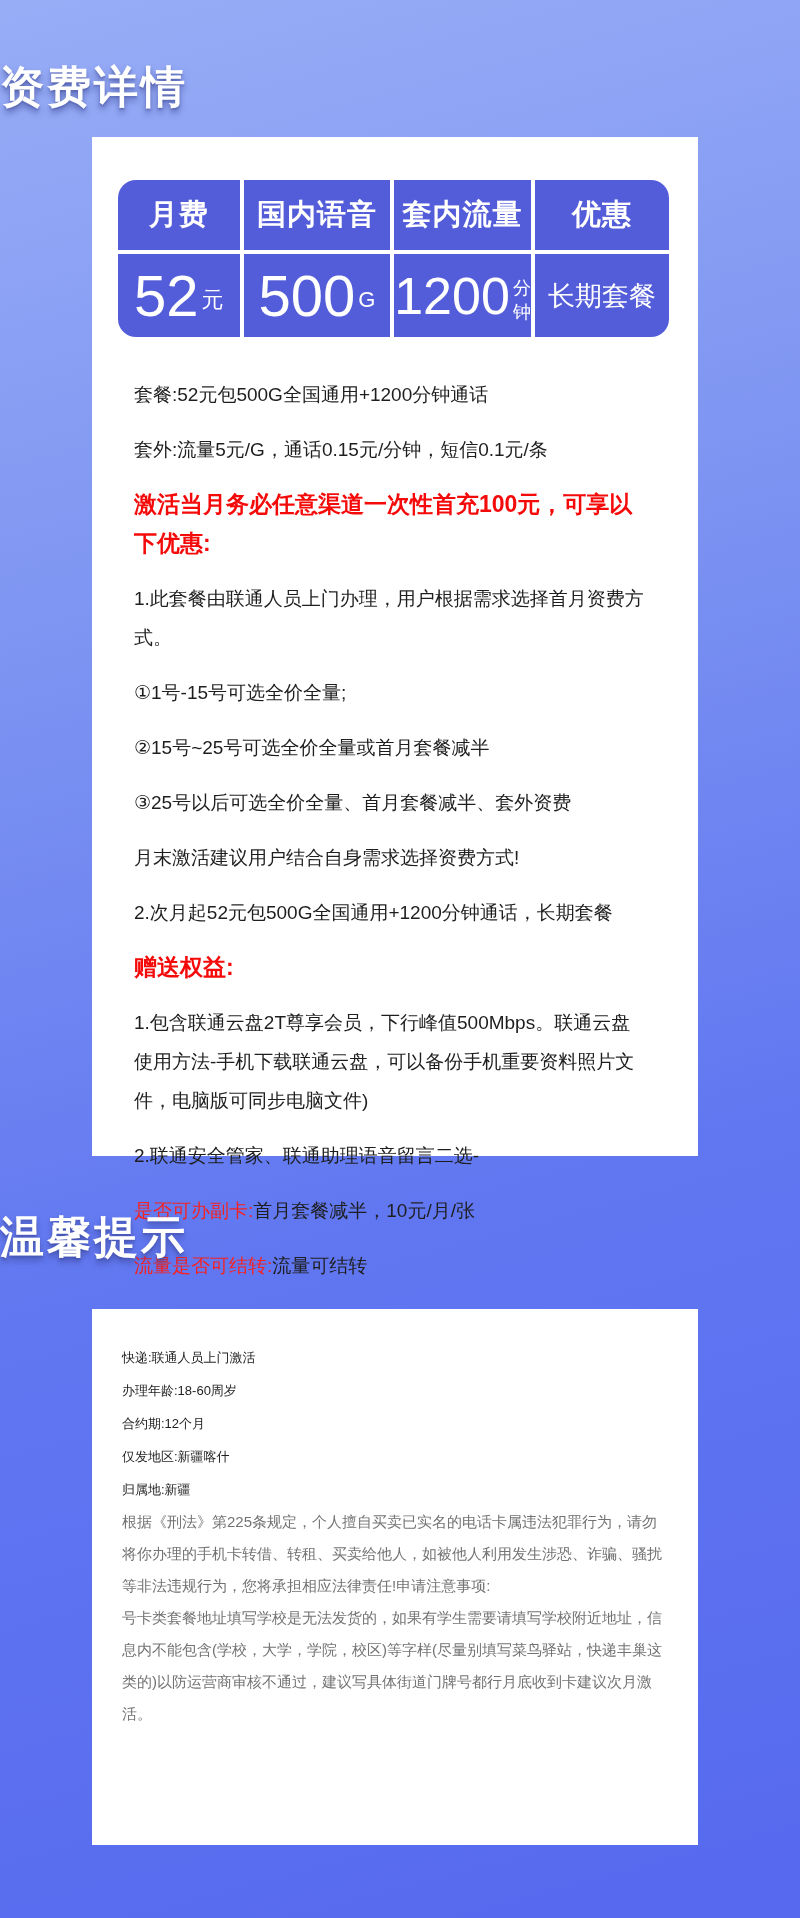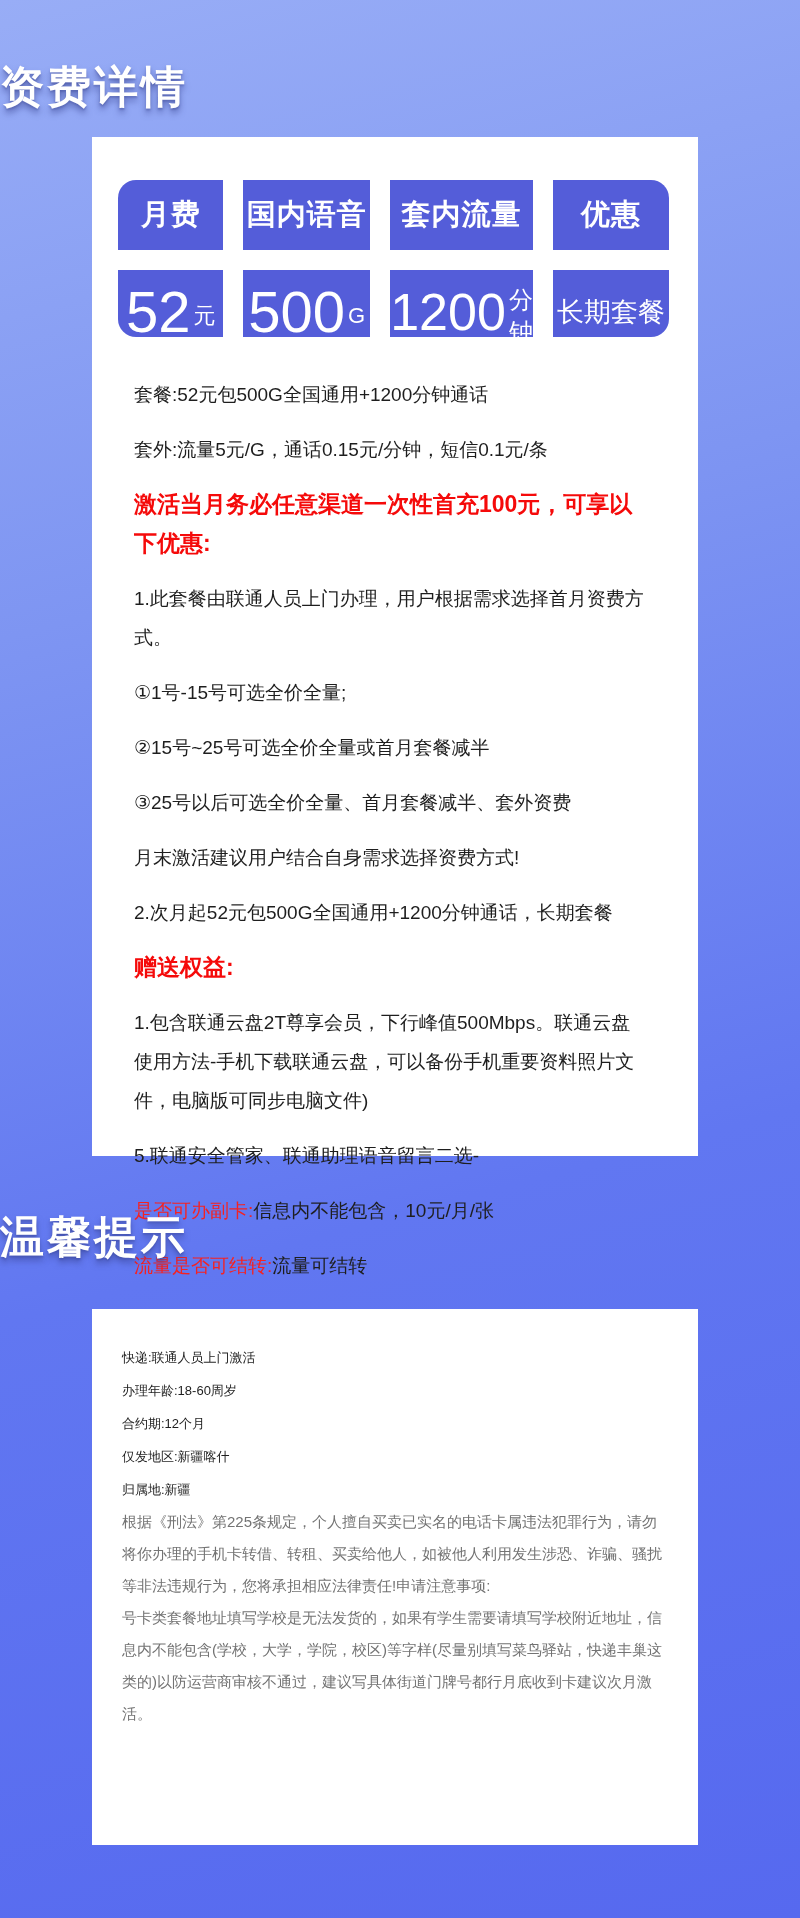--- a/index.html
+++ b/index.html
@@ -36,37 +36,37 @@
   #card-2 { top: 1309px; height: 536px; }
 
   
   #plan-table {
     position: absolute;
     left: 26px; top: 43px;
     width: 551px; height: 157px;
     display: grid;
     grid-template-columns: 127fr 153fr 131fr 140fr;
     grid-template-rows: 70px 83px;
-    gap: 20px;
+    gap: 4px;
     background: #ffffff;
     border-radius: 18px;
     overflow: hidden;
   }
   .cell {
     background: #545dd9;
     color: #ffffff;
     display: flex;
     align-items: center;
     justify-content: center;
   }
   .cell.head { font-size: 29px; font-weight: bold; letter-spacing: 1px; }
   .cell .num  { font-size: 58px; line-height: 1; }
   .cell .num.mid { font-size: 52px; }
   .cell .unit { font-size: 22px; margin-left: 3px; transform: translateY(4px); }
-  .cell .unit.small { font-size: 24px; }
+  .cell .unit.small { font-size: 18px; }
   .cell .promo { font-size: 27px; }
 
   
   #plan-lines {
     position: absolute;
     left: 26px; top: 222px;
     width: 546px;
   }
   #plan-lines p {
     margin: 16px;
@@ -145,22 +145,22 @@
       <p>套外:流量5元/G，通话0.15元/分钟，短信0.1元/条</p>
       <p class="red-bold">激活当月务必任意渠道一次性首充100元，可享以下优惠:</p>
       <p>1.此套餐由联通人员上门办理，用户根据需求选择首月资费方式。</p>
       <p>①1号-15号可选全价全量;</p>
       <p>②15号~25号可选全价全量或首月套餐减半</p>
       <p>③25号以后可选全价全量、首月套餐减半、套外资费</p>
       <p>月末激活建议用户结合自身需求选择资费方式!</p>
       <p>2.次月起52元包500G全国通用+1200分钟通话，长期套餐</p>
       <p class="red-bold">赠送权益:</p>
       <p>1.包含联通云盘2T尊享会员，下行峰值500Mbps。联通云盘使用方法-手机下载联通云盘，可以备份手机重要资料照片文件，电脑版可同步电脑文件)</p>
-      <p>5.联通安全管家、联通助理语音留言二选-</p>
-      <p><span class="red-label">是否可办副卡:</span><span>信息内不能包含，10元/月/张</span></p>
+      <p>2.联通安全管家、联通助理语音留言二选-</p>
+      <p><span class="red-label">是否可办副卡:</span><span>首月套餐减半，10元/月/张</span></p>
       <p><span class="red-label">流量是否可结转:</span><span>流量可结转</span></p>
     </div>
   </div>
 
   <div class="big-title" id="title-2">温馨提示</div>
 
   <div class="card" id="card-2">
     <div id="tips-lines">
       <p>快递:联通人员上门激活</p>
       <p>办理年龄:18-60周岁</p>

